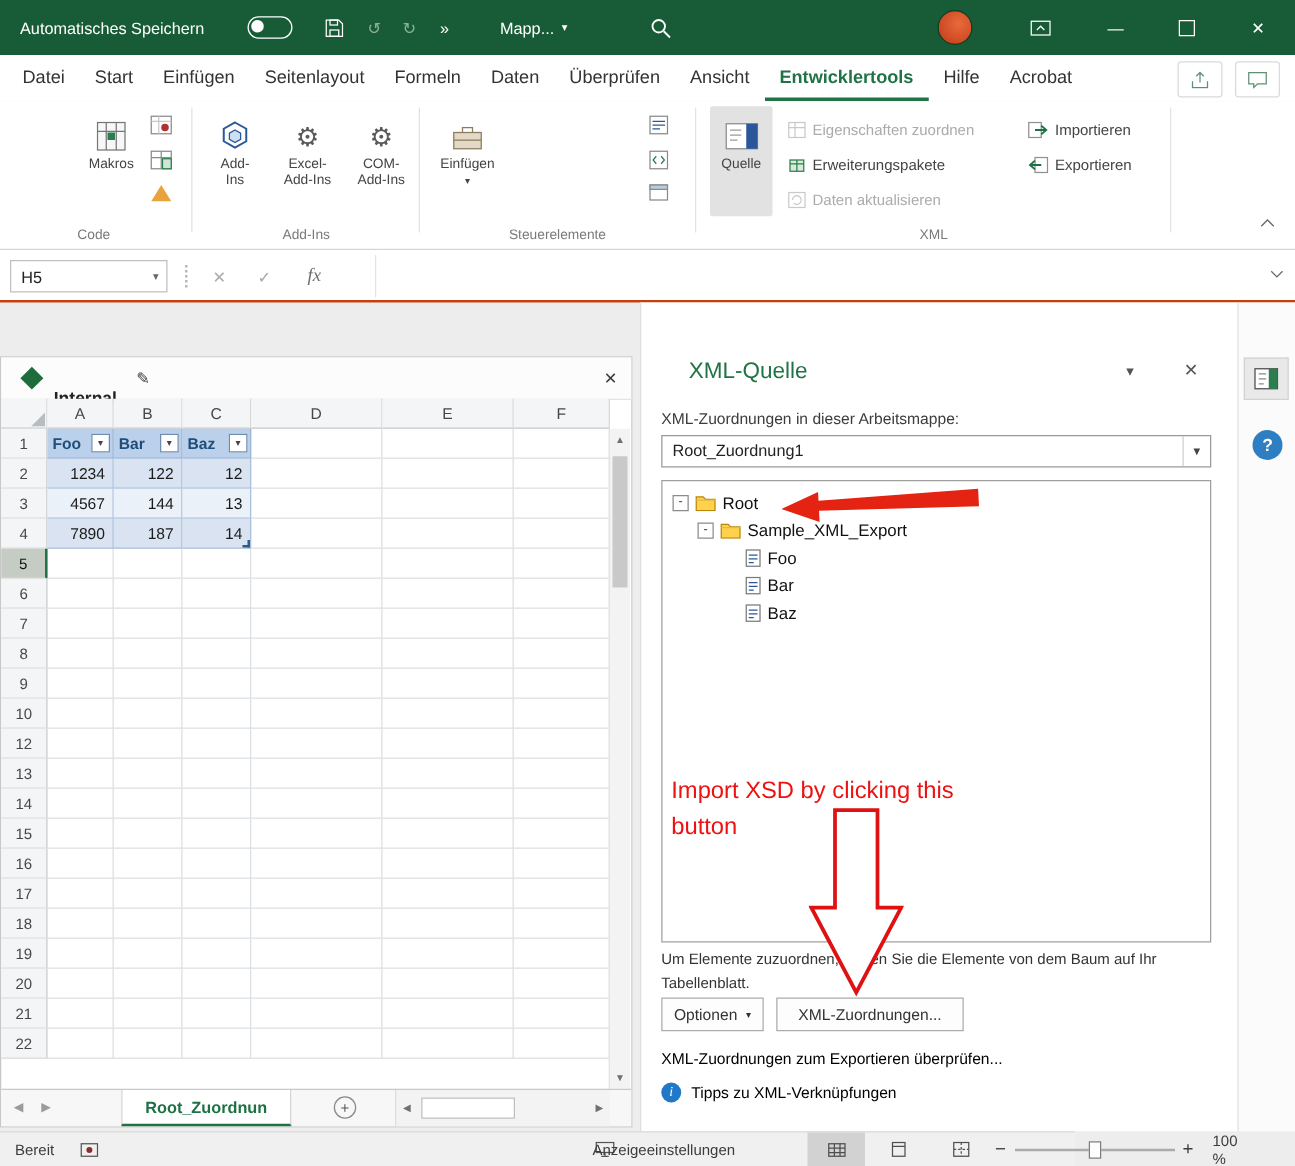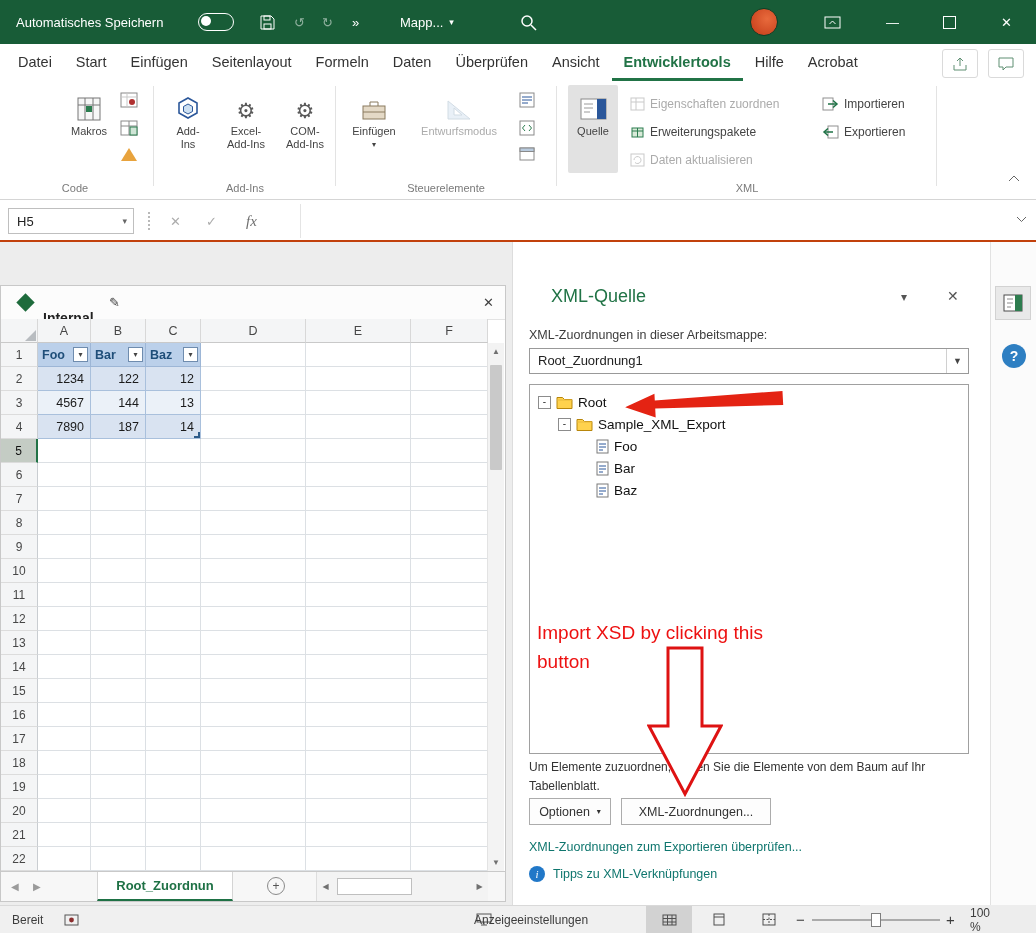--- a/index.html
+++ b/index.html
@@ -101,21 +101,21 @@
   .treebox{position:absolute;left:16px;top:142px;width:440px;height:370px;border:1px solid #A0A0A0;background:#fff;box-sizing:border-box;overflow:hidden;}
   .titem{height:22px;display:flex;align-items:center;font-size:13.5px;color:#111;white-space:nowrap;}
   .titem:first-child{margin-top:6px;}
   .expander{width:13px;height:13px;border:1px solid #8C8C8C;background:#fff;display:inline-flex;align-items:center;justify-content:center;font-size:10px;line-height:1;color:#333;margin-right:5px;box-sizing:border-box;flex:0 0 auto;}
   .elspacer{width:18px;flex:0 0 auto;}
   .ticon{margin-right:5px;flex:0 0 auto;display:flex;}
   .ann-text{position:absolute;color:#ED1111;font-size:19px;line-height:1.55;z-index:4;}
   .annsvg{position:absolute;z-index:5;}
   .xp-hint{position:absolute;left:16px;top:516px;width:442px;font-size:12px;color:#333;line-height:1.55;z-index:1;}
   .xbtn{position:absolute;top:556px;height:27px;border:1px solid #ACACAC;background:#FDFDFD;display:flex;align-items:center;justify-content:center;font-size:12.5px;color:#333;gap:7px;box-sizing:border-box;z-index:2;}
-  .xp-link{position:absolute;left:16px;font-size:12.5px;color:#0f766e;}
+  .xp-link{position:absolute;left:16px;font-size:12.5px;color:#000000;}
   .tipicon{position:absolute;left:16px;top:624px;width:16px;height:16px;border-radius:50%;background:#2178C8;color:#fff;display:flex;align-items:center;justify-content:center;font-size:11px;font-family:"Liberation Serif",serif;font-style:italic;}
 
   
   .rstrip{position:absolute;left:990px;top:242px;width:46px;height:663px;background:#FBFBFB;border-left:1px solid #E2E2E2;box-sizing:border-box;}
   .rtile{position:absolute;left:4px;top:44px;width:36px;height:34px;background:#E9E9E9;border:1px solid #D2D2D2;display:flex;align-items:center;justify-content:center;box-sizing:border-box;}
   .helpcirc{position:absolute;left:11px;top:102px;width:24px;height:24px;border-radius:50%;background:#2E7FC2;color:#fff;font-size:14px;font-weight:bold;display:flex;align-items:center;justify-content:center;}
 
   
   .statusbar{position:absolute;left:0;top:905px;width:860px;height:28px;background:#F0F0F0;border-top:1px solid #D9D9D9;box-sizing:border-box;font-size:12px;color:#3C3C3C;}
   .sbi{position:absolute;top:0;height:27px;display:flex;align-items:center;}
@@ -260,29 +260,20 @@
       <span class="ric">
         <svg width="26" height="23" viewBox="0 0 26 23">
             <rect x="2" y="8" width="22" height="13" fill="#E4D9C6" stroke="#8A7A5E"></rect>
             <path d="M9 8 V4 h8 v4" fill="none" stroke="#8A7A5E"></path>
             <path d="M2 14 h22" stroke="#8A7A5E"></path>
           </svg>
       </span>
       <span class="blab">Einfügen</span>
       <span class="bcaret">▾</span>
     </div>
-    <div class="bigbtn disabled" style="left:408px;width:102px">
-      <span class="ric">
-        <svg width="26" height="23" viewBox="0 0 26 23">
-            <polygon points="2,21 24,21 2,3" fill="#CFE0EE" stroke="#9AB0C4"></polygon>
-            <polygon points="8,17 16,17 8,10" fill="#fff" stroke="#9AB0C4"></polygon>
-          </svg>
-      </span>
-      <span class="blab">Entwurfsmodus</span>
-    </div>
     <div class="smicon" style="left:516px;top:8px">
       <svg width="16" height="16" viewBox="0 0 16 16">
           <rect x="1" y="1" width="14" height="14" fill="#fff" stroke="#8A8A8A"></rect>
           <path d="M3 5 h10 M3 8 h10 M3 11 h6" stroke="#2B579A"></path>
         </svg>
     </div>
     <div class="smicon" style="left:516px;top:36px">
       <svg width="16" height="16" viewBox="0 0 16 16">
           <rect x="1" y="1" width="14" height="14" fill="#fff" stroke="#8A8A8A"></rect>
           <path d="M6 5 L3.5 8 L6 11 M10 5 L12.5 8 L10 11" fill="none" stroke="#2B7D4F"></path>
@@ -485,29 +476,20 @@
         <div class="grow">
           <div class="rowhdr">10</div>
           <div class="cell" style="width: 53px;"></div>
           <div class="cell" style="width: 55px;"></div>
           <div class="cell" style="width: 55px;"></div>
           <div class="cell" style="width: 105px;"></div>
           <div class="cell" style="width: 105px;"></div>
           <div class="cell" style="width: 77px;"></div>
         </div>
         <div class="grow">
-          <div class="rowhdr">11</div>
-          <div class="cell" style="width: 53px;"></div>
-          <div class="cell" style="width: 55px;"></div>
-          <div class="cell" style="width: 55px;"></div>
-          <div class="cell" style="width: 105px;"></div>
-          <div class="cell" style="width: 105px;"></div>
-          <div class="cell" style="width: 77px;"></div>
-        </div>
-        <div class="grow">
           <div class="rowhdr">12</div>
           <div class="cell" style="width: 53px;"></div>
           <div class="cell" style="width: 55px;"></div>
           <div class="cell" style="width: 55px;"></div>
           <div class="cell" style="width: 105px;"></div>
           <div class="cell" style="width: 105px;"></div>
           <div class="cell" style="width: 77px;"></div>
         </div>
         <div class="grow">
           <div class="rowhdr">13</div>

